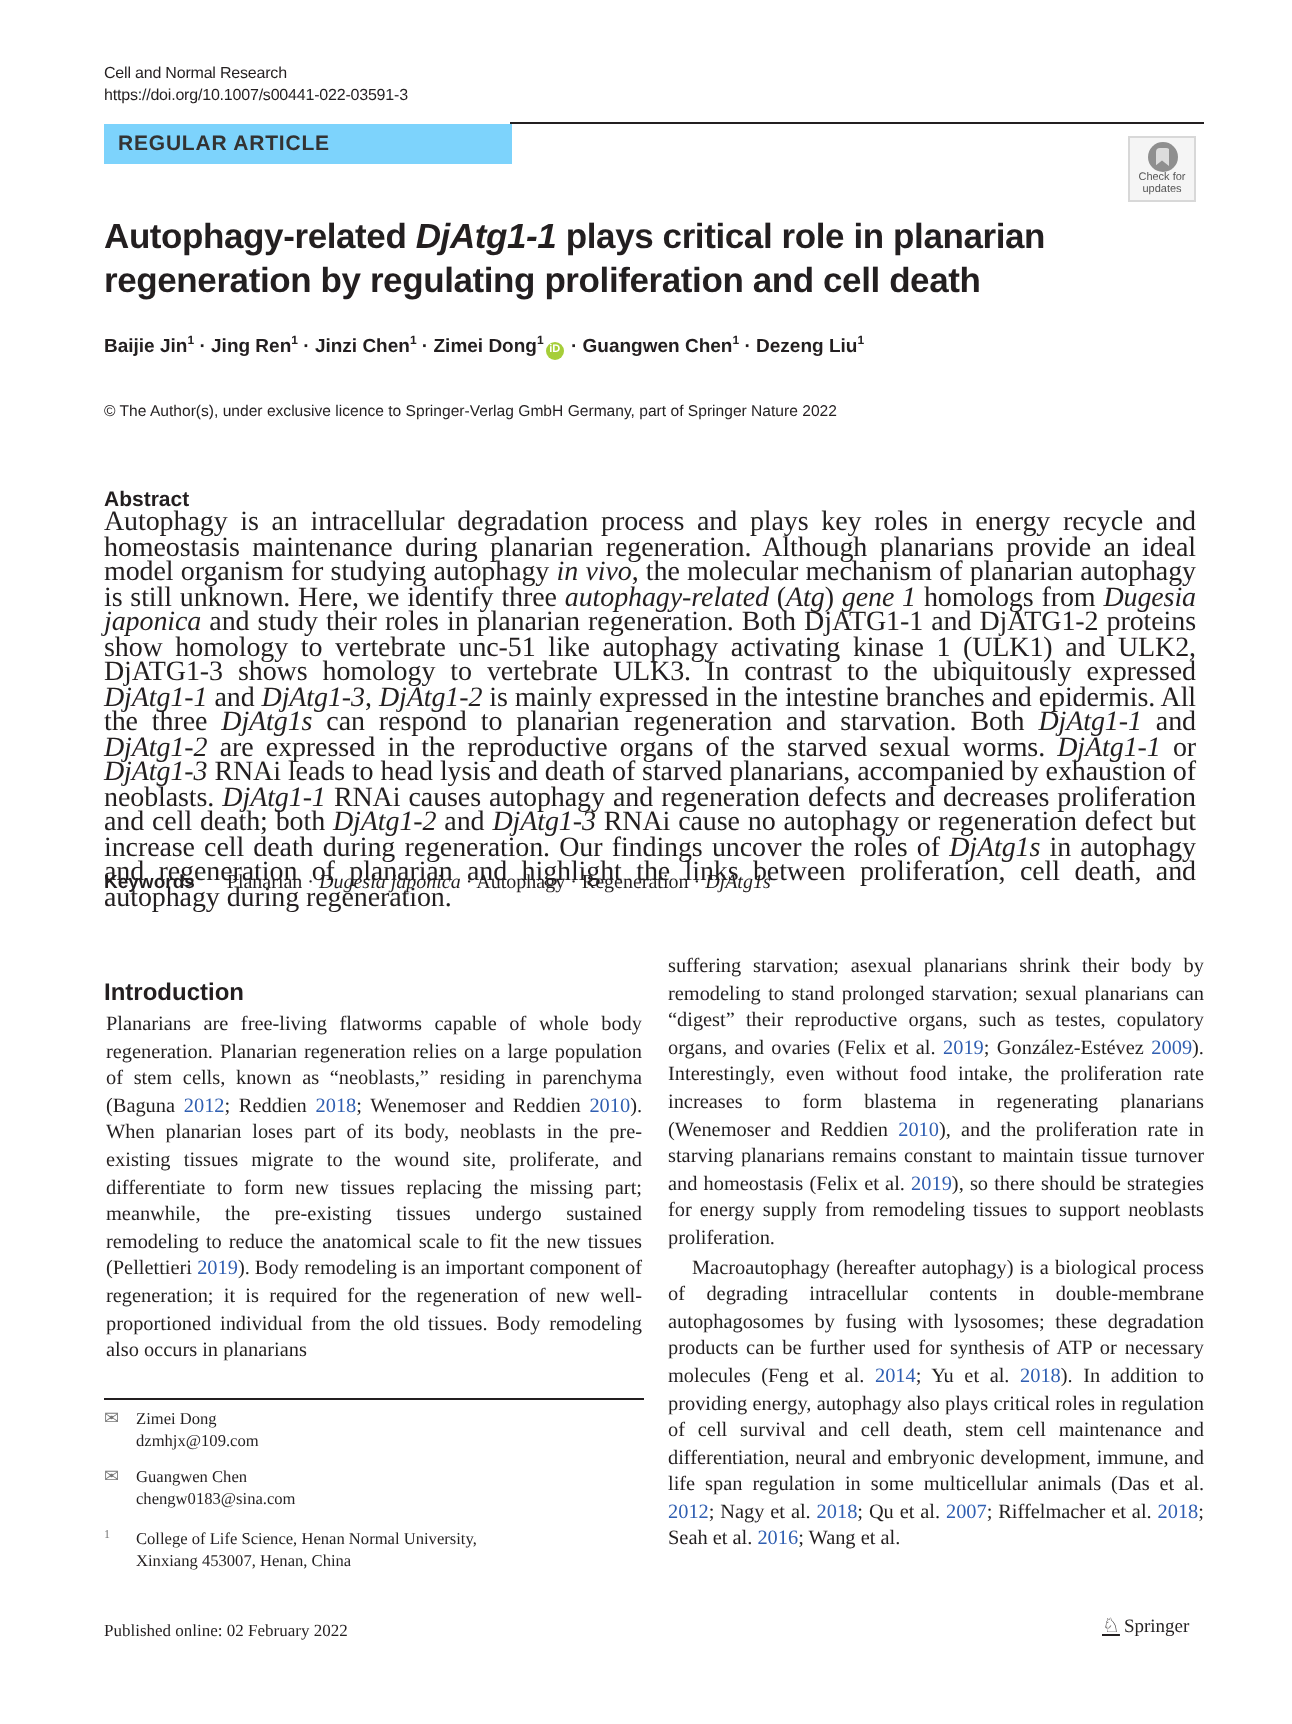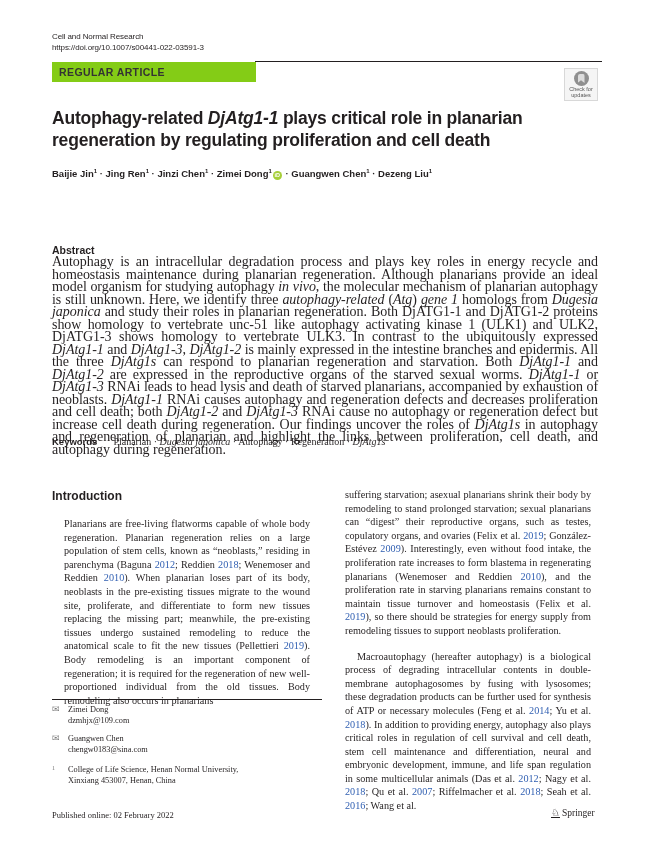--- a/index.html
+++ b/index.html
@@ -2,21 +2,21 @@
 <html><head>
 <meta charset="utf-8">
 <style>
   html, body { margin: 0; padding: 0; background: #ffffff; }
   body { width: 646px; height: 862px; position: relative; overflow: hidden; color: #231f20; }
   .sans { font-family: "Liberation Sans", "DejaVu Sans", sans-serif; }
   .serif { font-family: "Liberation Serif", "DejaVu Serif", serif; }
   .abs { position: absolute; }
   .journal { left: 52px; top: 31px; font-size: 8px; line-height: 11px; letter-spacing: -0.1px; }
   .header-rule { left: 255px; top: 61px; width: 347px; height: 1px; background: #231f20; }
-  .type-band { left: 52px; top: 62px; width: 204px; height: 20px; background: #84cc16; }
+  .type-band { left: 52px; top: 62px; width: 204px; height: 20px; background: #7dd3fc; }
   .type-band span { position: absolute; left: 7px; top: 4px; font-size: 10.5px; font-weight: bold; letter-spacing: 0.4px; color: #333; }
   .check-badge { left: 564px; top: 68px; width: 32px; height: 31px; border: 1px solid #d8d8d8; background: #f5f5f5; text-align: center; }
   .check-badge .circle { width: 15px; height: 15px; border-radius: 50%; background: #8f8f8f; margin: 2px auto 0; position: relative; }
   .check-badge .circle::after { content: ""; position: absolute; left: 4px; top: 3px; width: 7px; height: 9px; background: #dcdcdc; border-radius: 2px 2px 0 0; clip-path: polygon(0 0, 100% 0, 100% 100%, 50% 70%, 0 100%); }
   .check-badge .lbl { font-size: 5.5px; line-height: 6px; color: #555; }
   .title { left: 52px; top: 107px; width: 500px; font-size: 17.5px; font-weight: bold; line-height: 22px; color: #231f20; letter-spacing: -0.2px; }
   .title i { font-style: italic; }
   .authors { left: 52px; top: 168px; font-size: 9.5px; font-weight: bold; color: #231f20; white-space: nowrap; }
   .authors sup { font-size: 6px; vertical-align: 4px; font-weight: bold; }
   .orcid { display: inline-block; width: 9px; height: 9px; border-radius: 50%; background: #a6ce39; color: #fff; font-size: 5.5px; line-height: 9px; text-align: center; vertical-align: 0px; margin: 0 1px; font-weight: bold; }
@@ -24,21 +24,21 @@
   .abstract-h { left: 52px; top: 244px; font-size: 10.5px; font-weight: bold; }
   .abstract { left: 52px; top: 256px; width: 546px; font-size: 14px; line-height: 12.5px; text-align: justify; letter-spacing: -0.05px; }
   .abstract i { font-style: italic; }
   .keywords { left: 52px; top: 436px; font-size: 10px; white-space: nowrap; }
   .keywords .kh { font-family: "Liberation Sans", "DejaVu Sans", sans-serif; font-weight: bold; font-size: 9.5px; margin-right: 16px; text-align: right; }
   .keywords i { font-style: italic; }
   .intro-h { left: 52px; top: 477px; font-size: 12px; font-weight: bold; margin-top: 12px; }
   .col { width: 270px; font-size: 10.2px; line-height: 13.6px; text-align: justify; hyphens: manual; }
   .col-left { left: 52px; top: 505px; }
   .col-right { left: 333px; top: 476px; }
-  .col p { margin: 12px; }
+  .col p { margin: 1px; }
   .col .indent { text-indent: 12px; }
   .cite { color: #2f5eb1; }
   .fn-rule { left: 52px; top: 699px; width: 270px; height: 1px; background: #231f20; }
   .fn { left: 52px; font-size: 8.3px; line-height: 11px; }
   .fn .ico { position: absolute; left: 0; top: 0; color: #777; font-size: 9px; }
   .fn .txt { position: absolute; left: 16px; top: 0; white-space: nowrap; }
   .fn1 { top: 704px; }
   .fn2 { top: 733px; }
   .fn3 { top: 764px; }
   .fn3 .ico { font-size: 6px; top: -1px; }
@@ -61,20 +61,21 @@
   <div class="circle"></div>
   <div class="lbl">Check for</div>
   <div class="lbl">updates</div>
 </div>
 
 <div class="abs title sans"><span>Autophagy-related </span><i>DjAtg1-1</i><span> plays critical role in planarian regeneration by regulating proliferation and cell death</span></div>
 
 <div class="abs authors sans" id="authors"><span>Baijie Jin</span><sup>1</sup><span> · </span><span>Jing Ren</span><sup>1</sup><span> · </span><span>Jinzi Chen</span><sup>1</sup><span> · </span><span>Zimei Dong</span><sup>1</sup><span class="orcid">iD</span><span> · </span><span>Guangwen Chen</span><sup>1</sup><span> · </span><span>Dezeng Liu</span><sup>1</sup></div>
 
 <div class="abs dates sans">
+  <div>© The Author(s), under exclusive licence to Springer-Verlag GmbH Germany, part of Springer Nature 2022</div>
 </div>
 
 <div class="abs abstract-h sans">Abstract</div>
 <div class="abs abstract serif" id="abstract"><span>Autophagy is an intracellular degradation process and plays key roles in energy recycle and homeostasis maintenance during planarian regeneration. Although planarians provide an ideal model organism for studying autophagy </span><i>in vivo</i><span>, the molecular mechanism of planarian autophagy is still unknown. Here, we identify three </span><i>autophagy-related</i><span> (</span><i>Atg</i><span>) </span><i>gene 1</i><span> homologs from </span><i>Dugesia japonica</i><span> and study their roles in planarian regeneration. Both DjATG1-1 and DjATG1-2 proteins show homology to vertebrate unc-51 like autophagy activating kinase 1 (ULK1) and ULK2, DjATG1-3 shows homology to vertebrate ULK3. In contrast to the ubiquitously expressed </span><i>DjAtg1-1</i><span> and </span><i>DjAtg1-3</i><span>, </span><i>DjAtg1-2</i><span> is mainly expressed in the intestine branches and epidermis. All the three </span><i>DjAtg1s</i><span> can respond to planarian regeneration and starvation. Both </span><i>DjAtg1-1</i><span> and </span><i>DjAtg1-2</i><span> are expressed in the reproductive organs of the starved sexual worms. </span><i>DjAtg1-1</i><span> or </span><i>DjAtg1-3</i><span> RNAi leads to head lysis and death of starved planarians, accompanied by exhaustion of neoblasts. </span><i>DjAtg1-1</i><span> RNAi causes autophagy and regeneration defects and decreases proliferation and cell death; both </span><i>DjAtg1-2</i><span> and </span><i>DjAtg1-3</i><span> RNAi cause no autophagy or regeneration defect but increase cell death during regeneration. Our findings uncover the roles of </span><i>DjAtg1s</i><span> in autophagy and regeneration of planarian and highlight the links between proliferation, cell death, and autophagy during regeneration.</span></div>
 
 <div class="abs keywords serif">
   <span class="kh">Keywords</span><span id="kw-items"><span>Planarian</span><span> · </span><i>Dugesia japonica</i><span> · </span><span>Autophagy</span><span> · </span><span>Regeneration</span><span> · </span><i>DjAtg1s</i></span>
 </div>
 
 <div class="abs intro-h sans">Introduction</div>

